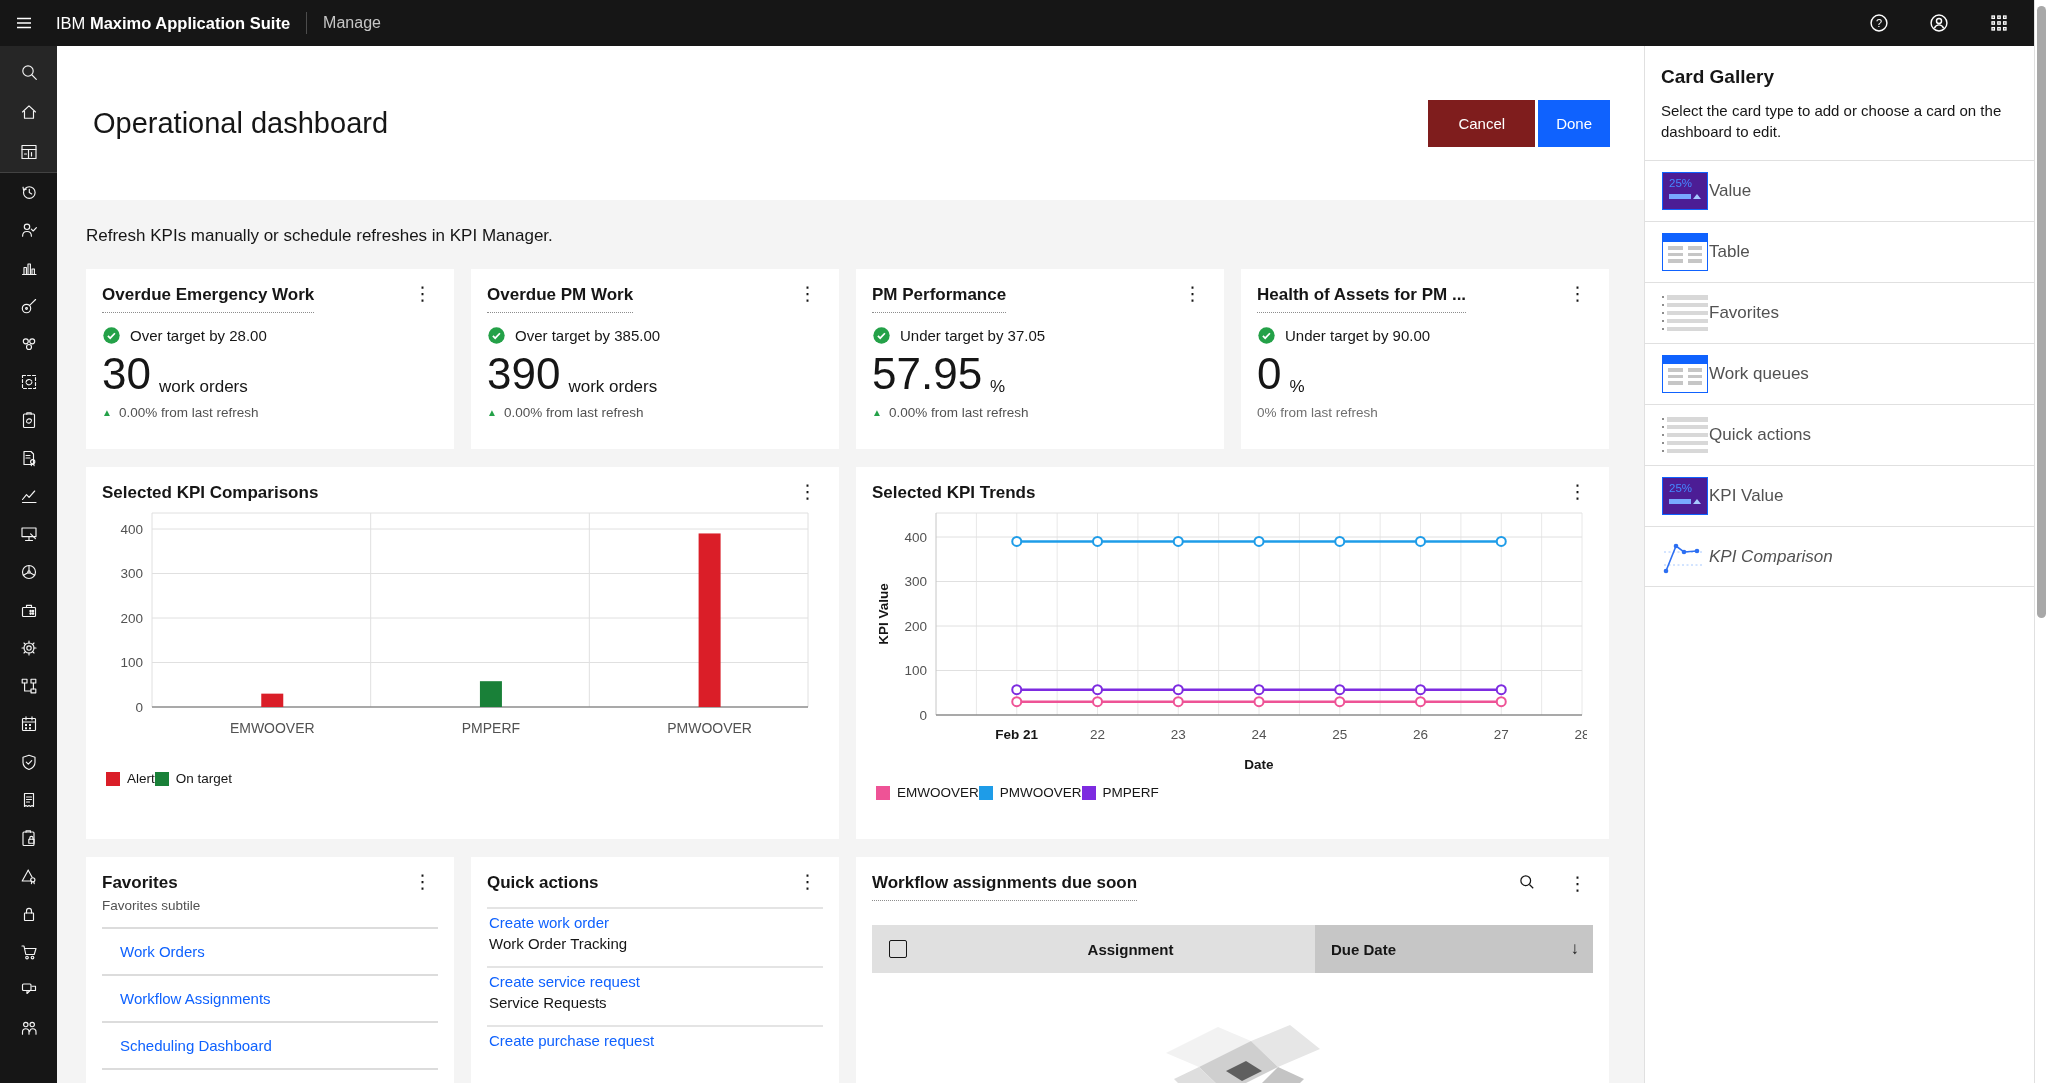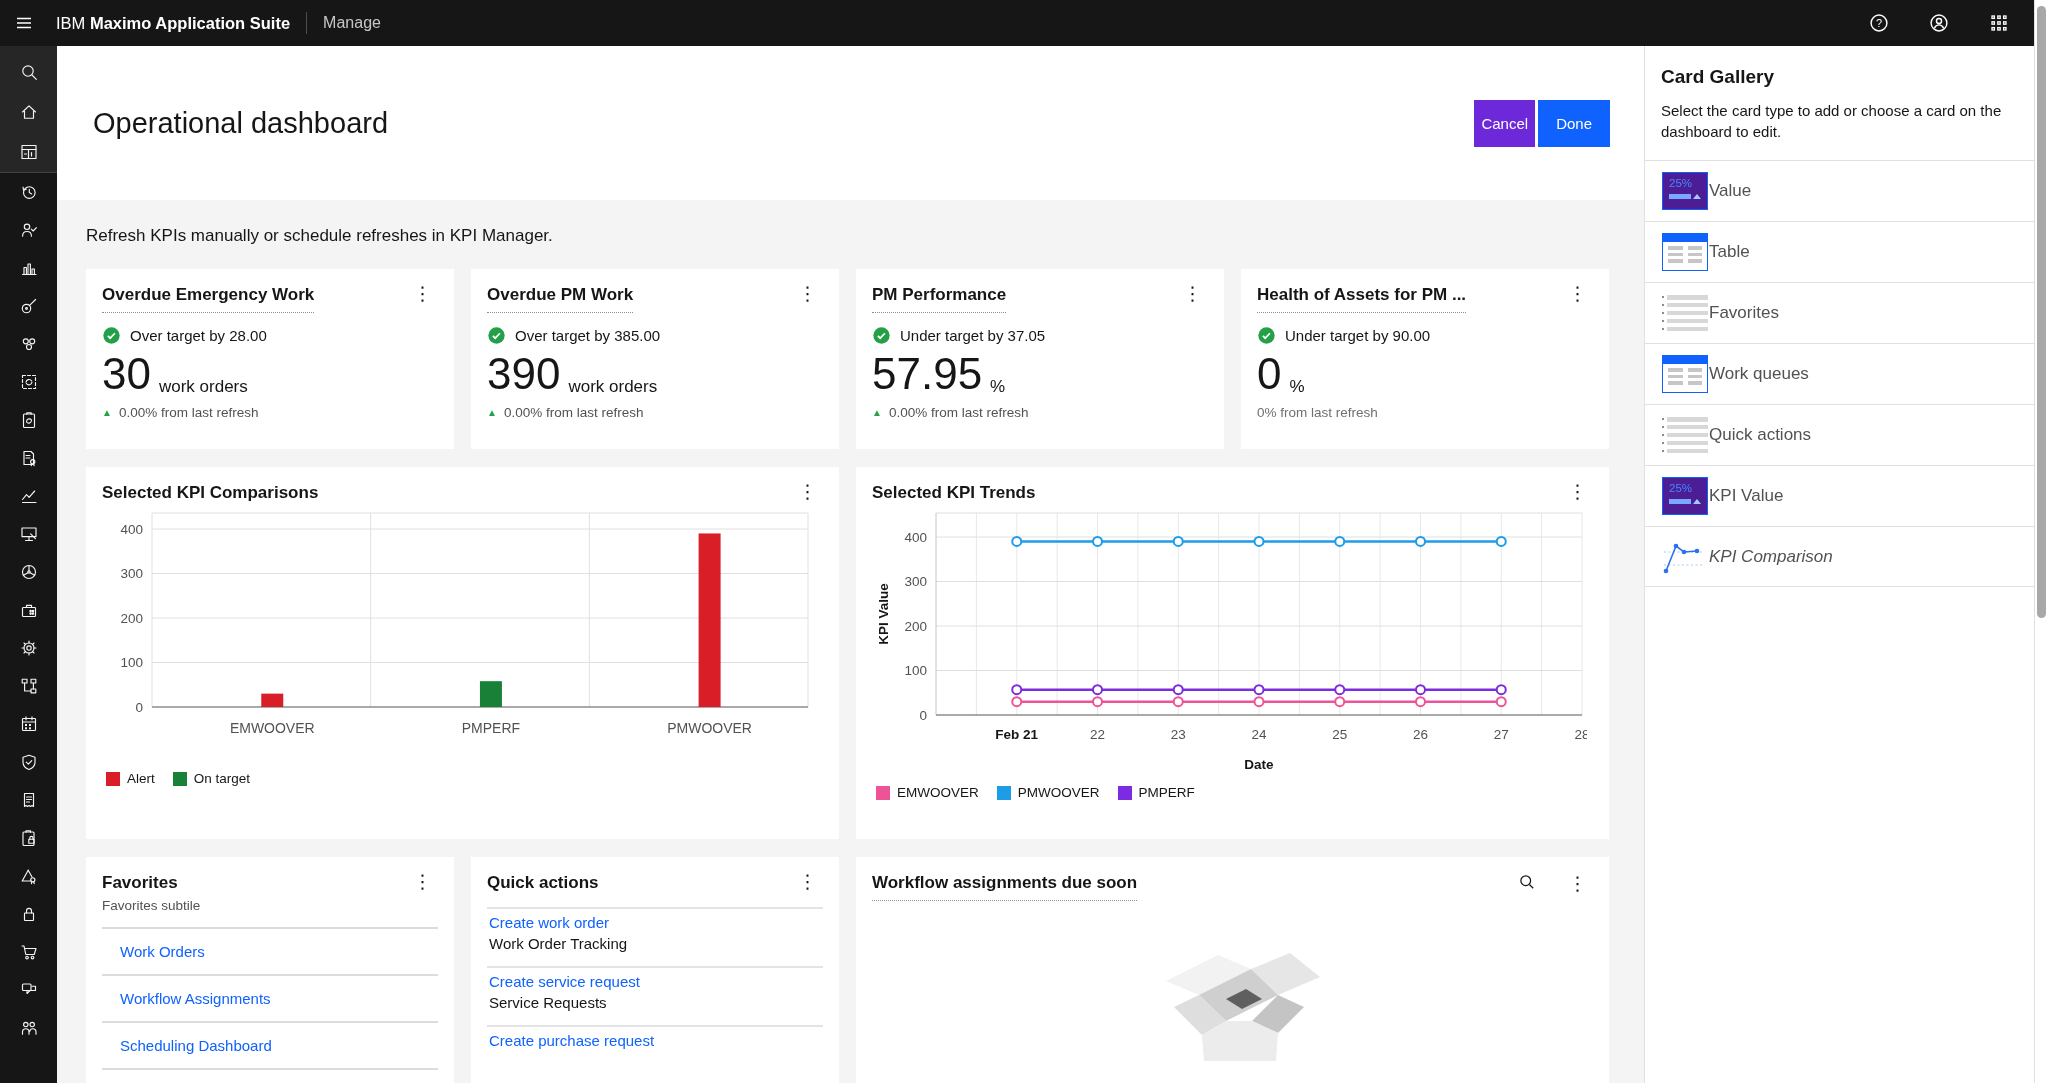--- a/index.html
+++ b/index.html
@@ -22,21 +22,21 @@
   .sb-item { height:38px; display:flex; align-items:center; justify-content:center; cursor:pointer; }
   .sb-group-top .sb-item { height:40px; }
   .sb-item svg { width:20px; height:20px; stroke:#f4f4f4; fill:none; stroke-width:1.15; stroke-linecap:round; stroke-linejoin:round; }
 
   
   .main { position:absolute; left:57px; top:46px; width:1587px; height:1037px; }
   .page-header { background:#fff; height:154px; display:flex; align-items:center; padding:0 34px 0 36px; }
   .page-title { font-size:29px; font-weight:400; color:#161616; }
   .hdr-buttons { margin-left:auto; display:flex; gap:3px; }
   .btn { height:47px; border:none; font-family:inherit; font-size:15px; cursor:pointer; }
-  .btn-cancel { background:#6d28d9; color:#fff; padding:0 7px;text-align:right; }
+  .btn-cancel { background:#7f1d1d; color:#fff; padding:0 30px;text-align:right; }
   .btn-done { background:#0f62fe; color:#fff; padding:0 18px; }
 
   .content { background:#f4f4f4; padding:26px 34px 0 29px; }
   .refresh-note { font-size:17px; color:#161616; margin-bottom:23px; }
 
   .row { display:flex; gap:17px; }
   .row + .row { margin-top:18px; }
   .card { background:#fff; position:relative; }
 
   .card-head { display:flex; align-items:flex-start; justify-content:space-between;text-align:center; }
@@ -50,21 +50,21 @@
   .kpi-status svg { width:19px; height:19px; }
   .kpi-value { margin-top:6px; display:flex; align-items:flex-end; }
   .kpi-value .num { font-size:44px; font-weight:300; line-height:1.05; }
   .kpi-value .unit { font-size:17px; margin-left:8px; }
   .kpi-delta { margin-top:8px; font-size:13.5px; color:#525252; display:flex; align-items:center; }
   .kpi-delta .tri { color:#24a148; font-size:10px; margin-right:7px; }
 
   
   .chart-card { width:753px; height:372px; padding:16px 16px 12px 16px; }
   .chart-host { margin-top:4px; }
-  .legend { display:flex; gap:18px; margin-top:2px; padding-left:4px; }
+  .legend { display:flex; margin-top:2px; padding-left:4px; }
   .legend-item { display:flex; align-items:center; gap:7px; font-size:13.5px; color:#161616; }
   .legend-swatch { width:14px; height:14px; display:inline-block; }
 
   
   .fav-card { width:368px; height:400px; padding:16px; }
   .fav-sub { font-size:13.5px; color:#525252; margin-top:5px; }
   .fav-list { list-style:none; margin-top:14px; }
   .fav-list li { border-top:2px solid #dcdcdc; }
   .fav-list a { display:block; padding:14px 0 14px 18px; color:#0f62fe; font-size:15px; text-decoration:none; cursor:pointer; }
 
@@ -622,20 +622,30 @@
           <div class="wf-head-icons">
             <span class="wf-search">
               <svg viewBox="0 0 20 20">
                   <circle cx="8.6" cy="8.6" r="5.4"></circle>
                   <path d="M12.7 12.7l4.2 4.2"></path>
                 </svg>
             </span>
             <span class="kebab">⋮</span>
           </div>
         </div>
+        <div class="wf-table-head">
+          <div class="wf-col-check">
+            <div class="wf-checkbox"></div>
+          </div>
+          <div class="wf-col-assign">Assignment</div>
+          <div class="wf-col-due">
+            <span>Due Date</span>
+            <span class="wf-sort-arrow">↓</span>
+          </div>
+        </div>
         <div class="wf-empty">
           <svg width="190" height="130" viewBox="0 0 190 130">
             <polygon points="28,46 80,20 113,34 61,60" fill="#f2f2f2"></polygon>
             <polygon points="113,34 152,18 182,42 140,60" fill="#e6e6e6"></polygon>
             <polygon points="61,60 113,34 140,60 88,86" fill="#cfcfcf"></polygon>
             <polygon points="88,64 108,54 124,64 104,74" fill="#5f5f5f"></polygon>
             <polygon points="61,60 88,86 64,100 36,72" fill="#dedede"></polygon>
             <polygon points="140,60 166,72 140,98 114,86" fill="#c4c4c4"></polygon>
             <polygon points="64,100 88,86 114,86 140,98 138,126 66,126" fill="#ececec"></polygon>
           </svg>

